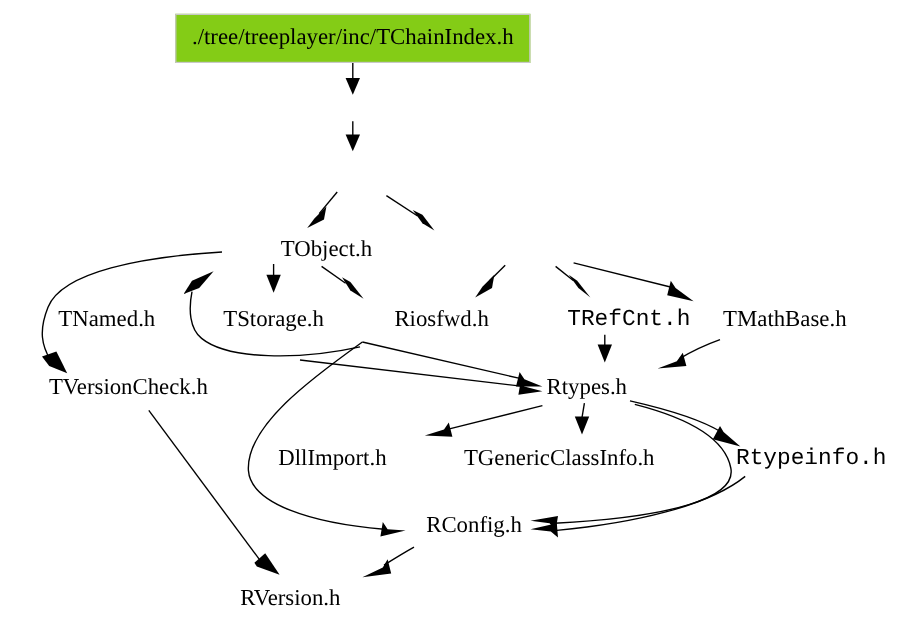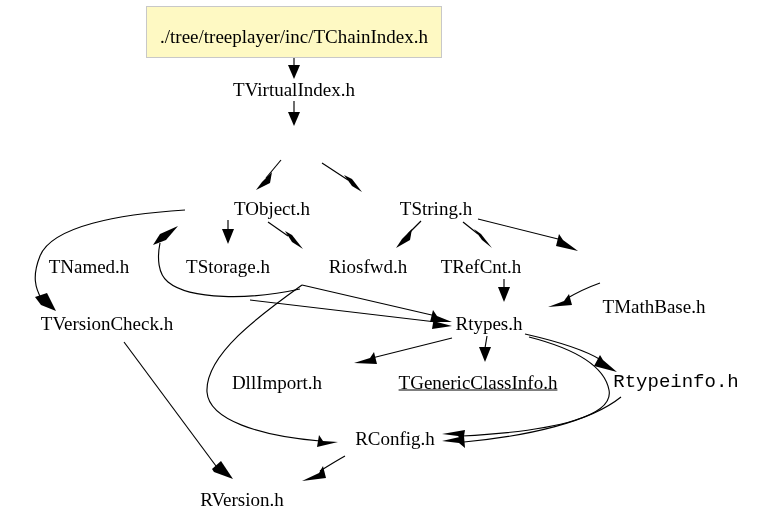--- a/index.html
+++ b/index.html
@@ -25,23 +25,23 @@
   .node {
     position: absolute;
     transform: translate(-50%, -50%);
     white-space: nowrap;
     font-size: 19px;
     line-height: 1;
     color: #000000;
     text-align: center;
   }
   .node.boxed {
-    background: #fef9c3;
+    background: #84cc16;
     border: 1px solid #c8c8c8;
-    padding: 20px 13px 11px 13px;
+    padding: 9px 13px 11px 13px;
     text-align: right;
   }
   .node.plain {
     background: transparent;
     padding: 2px 3px;
   }
   .edge-path {
     fill: none;
     stroke: #000000;
     stroke-width: 1.15;
@@ -170,44 +170,42 @@
 
     <g>
       <path class="edge-path" d="M345,456 C336,461 328,466 320,471"></path>
       <polygon class="arrow-head" points="323,466 326,478 302,481 319,473"></polygon>
     </g>
 
   </svg>
 
   <div class="node boxed" style="left:294px; top:32px;">./tree/treeplayer/inc/TChainIndex.h</div>
 
-  <div class="node plain" style="left:294px; top:89px;">TVirtualIndex.h</div>
 
 
   <div class="node plain" style="left:228px; top:208px;margin-left:44px;">TObject.h</div>
 
-  <div class="node plain" style="left:436px; top:208px;">TString.h</div>
 
   <div class="node plain" style="left:89px; top:266px;">TNamed.h</div>
 
   <div class="node plain" style="left:228px; top:266px;">TStorage.h</div>
 
   <div class="node plain" style="left:368px; top:266px;">Riosfwd.h</div>
 
-  <div class="node plain" style="left:481px; top:266px;">TRefCnt.h</div>
-
-  <div class="node plain" style="left:654px; top:266px;margin-top:40px;">TMathBase.h</div>
+  <div class="node plain" style="left:524px; top:266px;font-family:Liberation Mono, monospace;">TRefCnt.h</div>
+
+  <div class="node plain" style="left:654px; top:266px;">TMathBase.h</div>
 
   <div class="node plain" style="left:107px; top:323px;">TVersionCheck.h</div>
 
   <div class="node plain" style="left:489px; top:323px;">Rtypes.h</div>
 
   <div class="node plain" style="left:277px; top:382px;">DllImport.h</div>
 
-  <div class="node plain" style="left:478px; top:382px;text-decoration:underline;">TGenericClassInfo.h</div>
+  <div class="node plain" style="left:466px; top:382px;">TGenericClassInfo.h</div>
 
   <div class="node plain" style="left:676px; top:382px;font-family:Liberation Mono, monospace;">Rtypeinfo.h</div>
 
   <div class="node plain" style="left:395px; top:438px;">RConfig.h</div>
 
   <div class="node plain" style="left:242px; top:499px;">RVersion.h</div>
 
 </div>
 
 </body></html>

